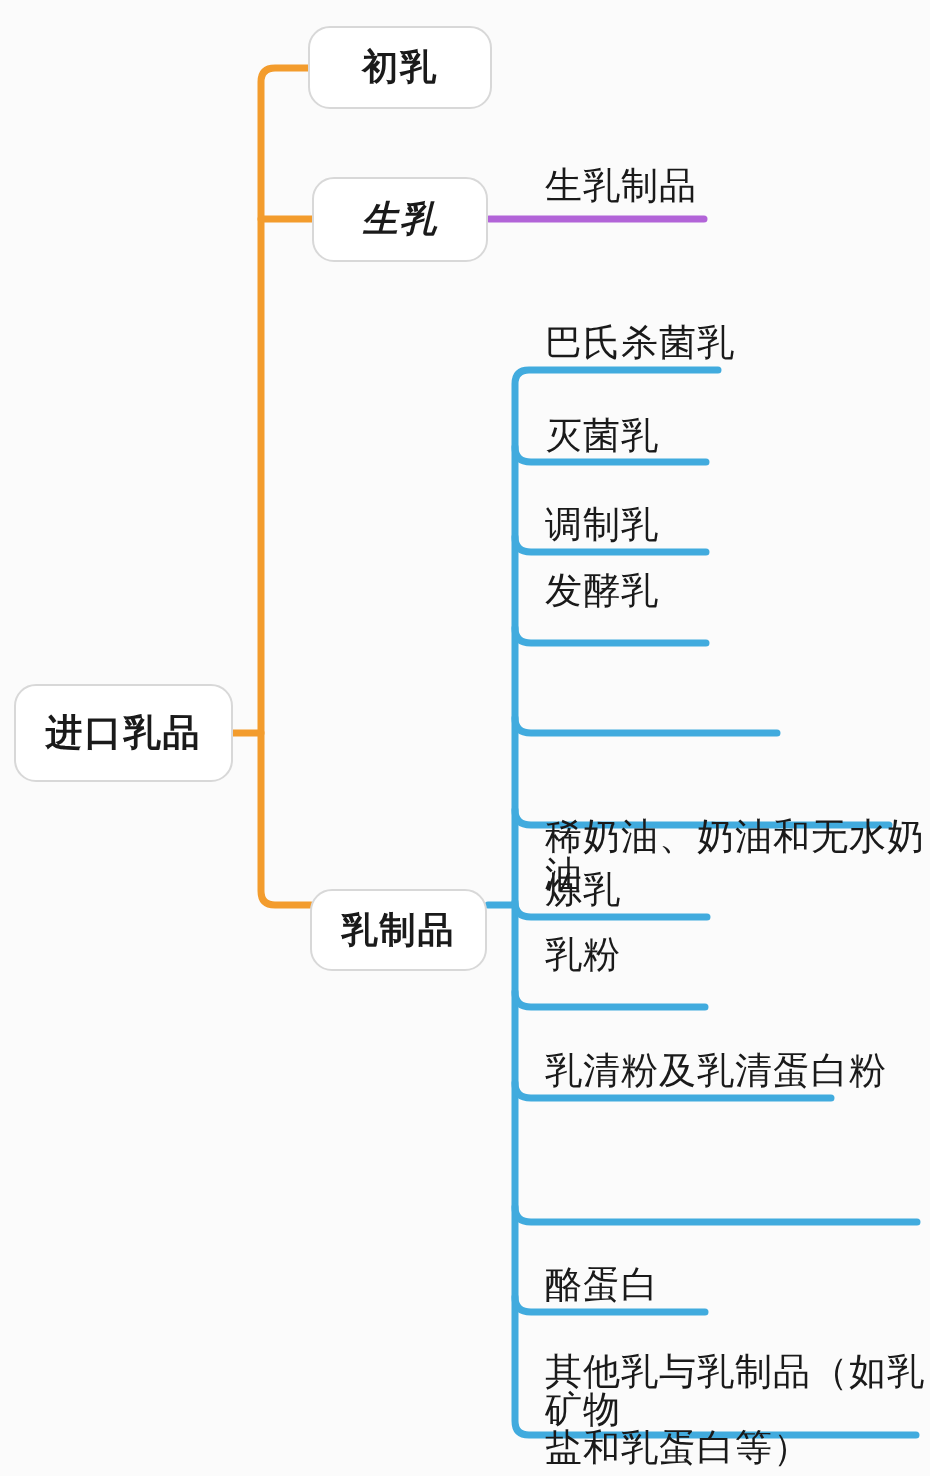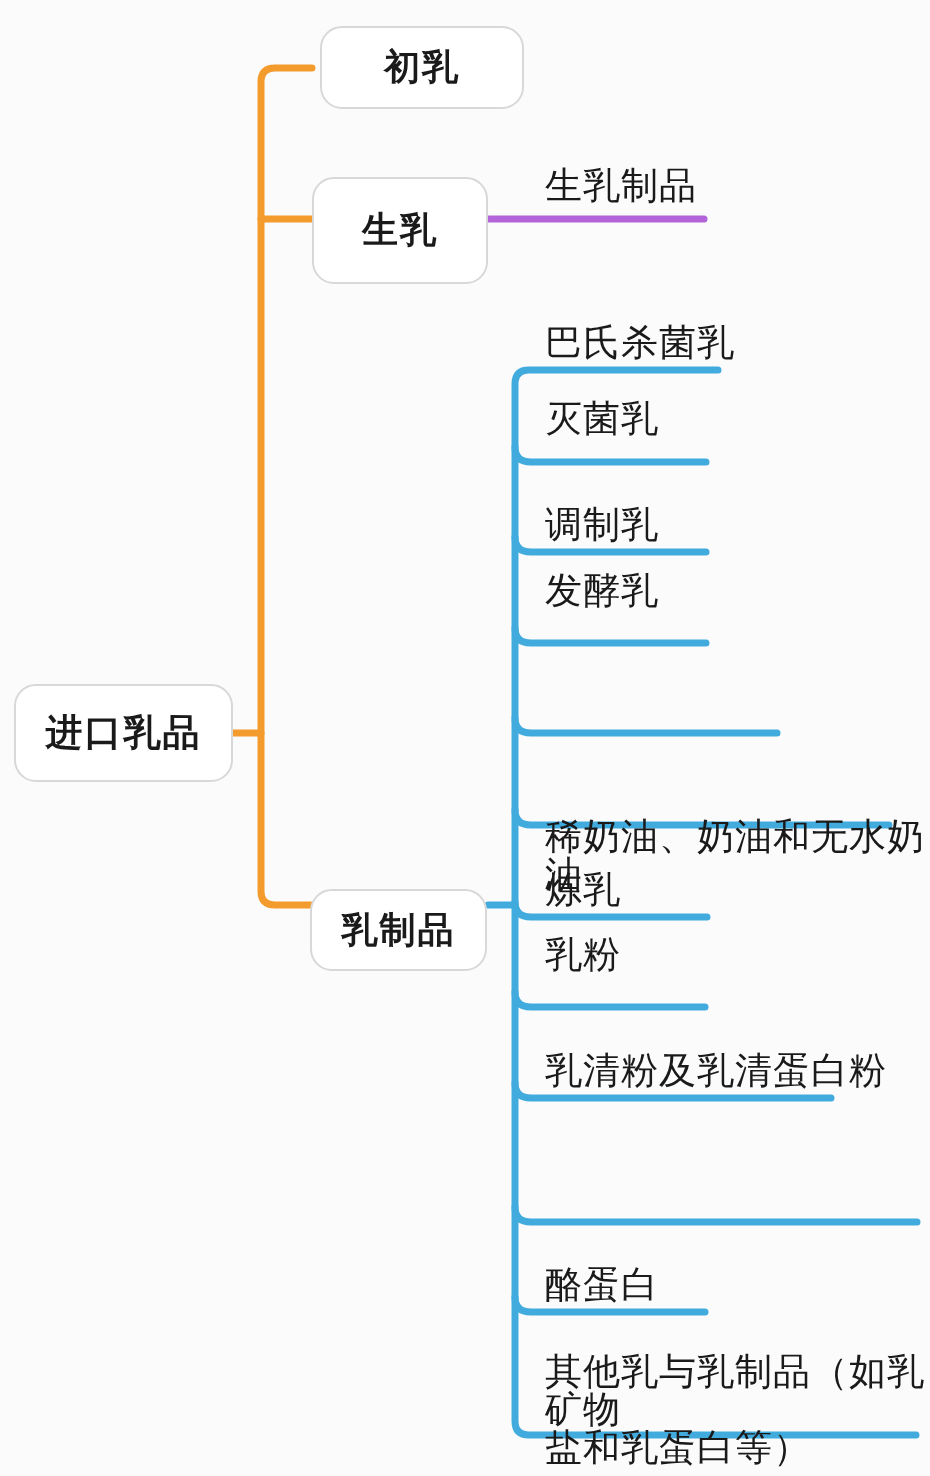--- a/index.html
+++ b/index.html
@@ -44,22 +44,22 @@
     border-radius: 22px;
     display: flex;
     align-items: center;
     justify-content: center;
     color: var(--text);
     font-weight: 600;
     letter-spacing: 2px;
     z-index: 2;
   }
   .node.root   { left: 14px;  top: 684px; width: 219px; height: 98px; font-size: 37px; }
-  .node.chu-ru { left: 320px; top: 26px;  width: 204px; height: 83px; font-size: 36px; }
-  .node.sheng-ru { left: 312px; top: 177px; width: 176px; height: 107px; font-size: 36px; }
+  .node.chu-ru { left: 308px; top: 26px;  width: 184px; height: 83px; font-size: 36px; }
+  .node.sheng-ru { left: 312px; top: 177px; width: 176px; height: 85px; font-size: 36px; font-style: italic; }
   .node.ru-zhi-pin { left: 310px; top: 863px; width: 177px; height: 82px; font-size: 36px; margin-top: 26px; }
 
   .leaf {
     position: absolute;
     left: 545px;
     max-width: 380px;
     font-size: 37px;
     font-weight: 500;
     line-height: 38px;
     letter-spacing: 1px;
@@ -96,21 +96,21 @@
   </svg>
 
   <div class="node root">进口乳品</div>
   <div class="node chu-ru">初乳</div>
   <div class="node sheng-ru">生乳</div>
   <div class="node ru-zhi-pin">乳制品</div>
 
   <div class="leaf" style="top:167px;">生乳制品</div>
 
   <div class="leaf" style="top:324px;">巴氏杀菌乳</div>
-  <div class="leaf" style="top:400px;text-align:center;">灭菌乳</div>
+  <div class="leaf" style="top:417px;text-align:center;">灭菌乳</div>
   <div class="leaf" style="top:506px;">调制乳</div>
   <div class="leaf" style="top:572px;">发酵乳</div>
   <div class="leaf" style="top:818px;">稀奶油、奶油和无水奶油</div>
   <div class="leaf" style="top:871px;">炼乳</div>
   <div class="leaf" style="top:936px;">乳粉</div>
   <div class="leaf" style="top:1052px;">乳清粉及乳清蛋白粉</div>
   <div class="leaf" style="top:1266px;">酪蛋白</div>
   <div class="leaf" style="top:1353px;">其他乳与乳制品（如乳矿物
 盐和乳蛋白等）</div>
 

